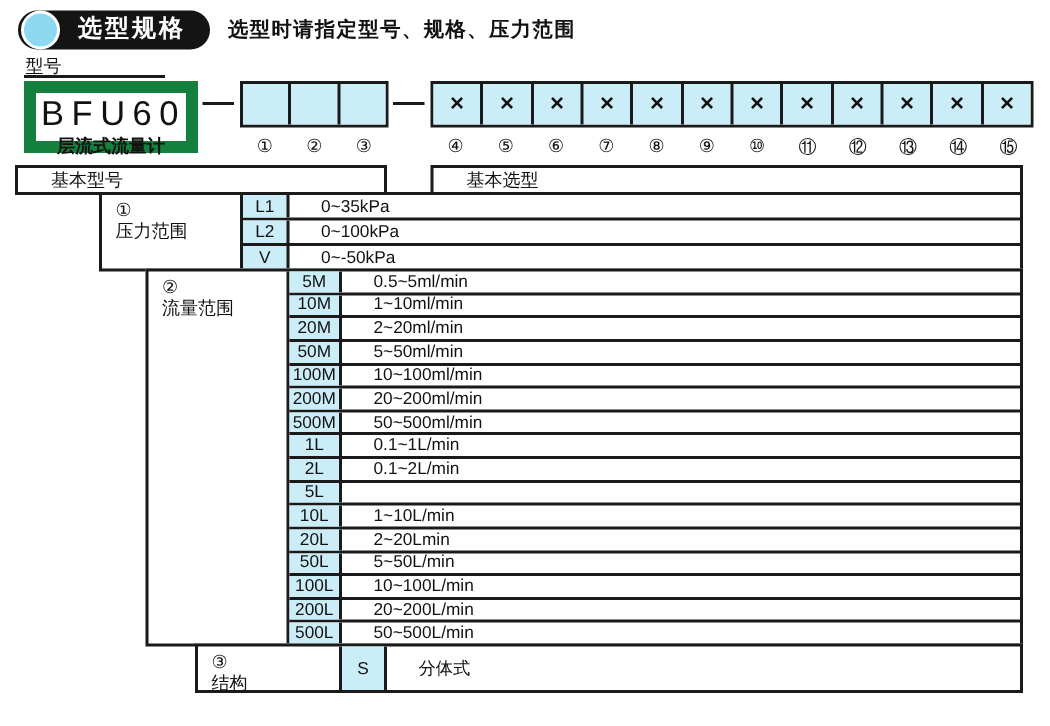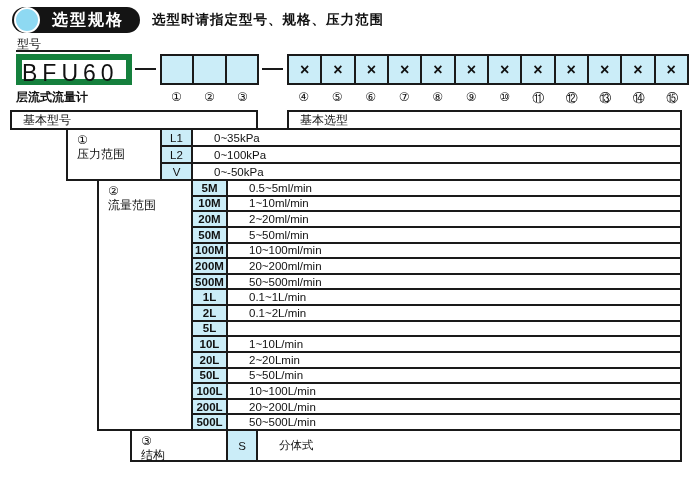--- a/index.html
+++ b/index.html
@@ -11,63 +11,63 @@
   .badge{left:12px;top:7px;width:128px;height:26px;background:#141414;border-radius:13px;}
   .badge-circle{left:14px;top:7px;width:26px;height:26px;border-radius:50%;
                 background:#8ed9f2;border:2px solid #fff;box-sizing:border-box;}
   .badge-text{left:52px;top:7px;height:26px;line-height:26px;color:#fff;
               font-size:16px;font-weight:bold;letter-spacing:2px;}
   .subtitle{left:152px;top:11px;font-size:13.5px;font-weight:bold;letter-spacing:1px;}
 
   
   .model-label{left:17px;top:36px;font-size:12px;}
   .model-underline{left:16px;top:50px;width:94px;height:0;border-top:2px solid #1a1a1a;}
-  .base-box{left:16px;top:54px;width:116px;height:31px;border:6px solid #15803d;
-            box-sizing:border-box;background:#fff;text-align:left;line-height:26px;
+  .base-box{left:16px;top:54px;width:116px;height:48px;border:8px solid #15803d;
+            box-sizing:border-box;background:#fff;text-align:right;line-height:26px;
             font-size:23px;letter-spacing:5px;}
-  .base-caption{left:16px;top:89px;width:116px;text-align:left;font-size:12px;font-weight:bold;}
+  .base-caption{left:16px;top:89px;width:116px;text-align:center;font-size:12px;font-weight:bold;}
   .dash{height:0;border-top:2px solid #1a1a1a;}
   .dash1{left:135px;top:68px;width:21px;}
   .dash2{left:262px;top:68px;width:21px;}
 
   .slot-group{display:flex;border:2px solid #1a1a1a;box-sizing:border-box;height:31px;top:54px;}
   .slot-cell{flex:1;background:#cbedf8;display:flex;align-items:center;justify-content:center;
              font-size:16px;font-weight:bold;}
   .slot-cell + .slot-cell{border-left:2px solid #1a1a1a;}
   .spec-slots{left:160px;width:99px;}
   .option-slots{left:287px;width:402px;}
 
   .num-group{display:flex;top:90px;font-size:12px;}
   .num-cell{flex:1;text-align:center;}
   .spec-nums{left:160px;width:99px;}
   .option-nums{left:287px;width:402px;}
 
   
   .hdr-box{height:20px;border:2px solid #1a1a1a;box-sizing:border-box;background:#fff;
-           font-size:12px;line-height:16px;padding-left:11px;top:110px;}
+           font-size:12px;line-height:16px;padding-left:22px;top:110px;}
   .hdr-left{left:10px;width:248px;}
   .hdr-right{left:287px;width:395px;}
 
   
   .section{display:flex;border:2px solid #1a1a1a;box-sizing:border-box;background:#fff;}
   .sec-pressure{left:66px;top:128px;width:616px;height:53px;}
   .sec-flow{left:97px;top:179px;width:585px;height:252px;}
   .sec-structure{left:130px;top:429px;width:552px;height:33px;}
   .sec-label{font-size:12px;line-height:14px;padding:3px 0 0 9px;box-sizing:border-box;}
   .sec-label span{display:block;}
   .sec-pressure .sec-label{width:92px;}
   .sec-flow .sec-label{width:92px;}
   .sec-structure .sec-label{width:94px;}
   .sec-rows{flex:1;display:flex;flex-direction:column;border-left:2px solid #1a1a1a;}
   .row{flex:1;display:flex;border-bottom:2px solid #1a1a1a;box-sizing:border-box;min-height:0;}
   .row:last-child{border-bottom:none;}
   .code{background:#cbedf8;border-right:2px solid #1a1a1a;display:flex;align-items:center;
         justify-content:center;font-size:11.5px;box-sizing:content-box;}
   .sec-pressure .code{width:29px;}
-  .sec-flow .code{width:33px;font-weight:bold;}
+  .sec-flow .code{width:33px;}
   .sec-structure .code{width:28px;}
   .val{flex:1;display:flex;align-items:center;padding-left:21px;font-size:11.5px;}
 
   .footnote{left:10px;top:464px;font-size:12px;}
 </style>
 </head>
 <body>
 
 <div class="page">
 

